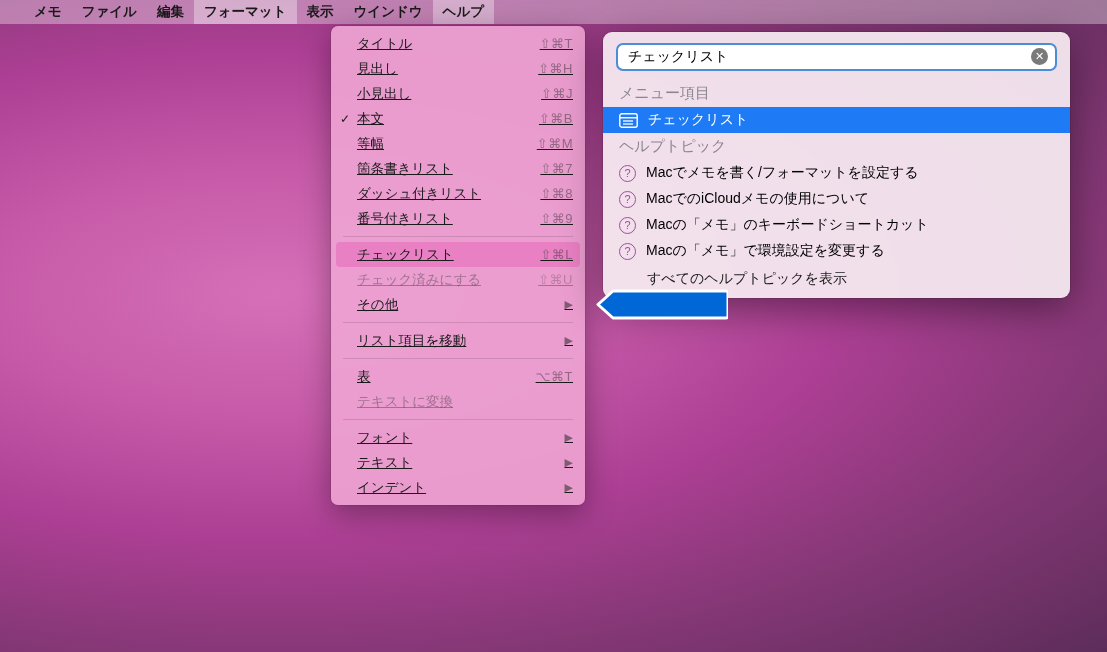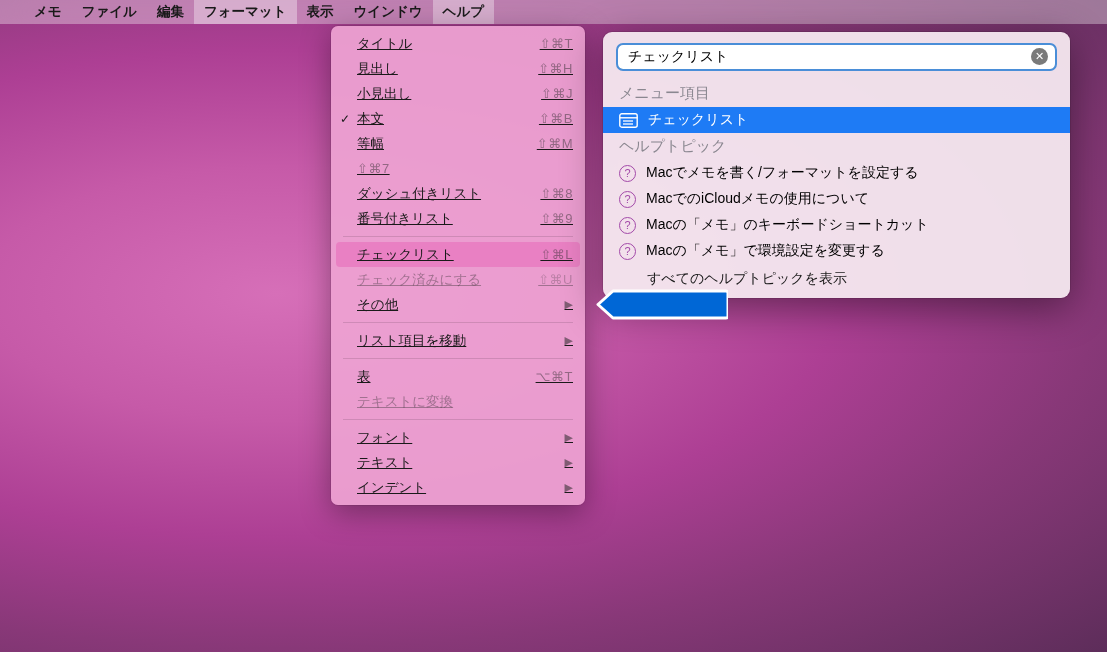--- a/index.html
+++ b/index.html
@@ -198,20 +198,21 @@
     <div class="row">
       <span class="check">✓</span>
       <span class="label">本文</span>
       <span class="shortcut">⇧⌘B</span>
     </div>
     <div class="row">
       <span class="label">等幅</span>
       <span class="shortcut">⇧⌘M</span>
     </div>
     <div class="row">
+      <span class="label">箇条書きリスト</span>
       <span class="shortcut">⇧⌘7</span>
     </div>
     <div class="row">
       <span class="label">ダッシュ付きリスト</span>
       <span class="shortcut">⇧⌘8</span>
     </div>
     <div class="row">
       <span class="label">番号付きリスト</span>
       <span class="shortcut">⇧⌘9</span>
     </div>

